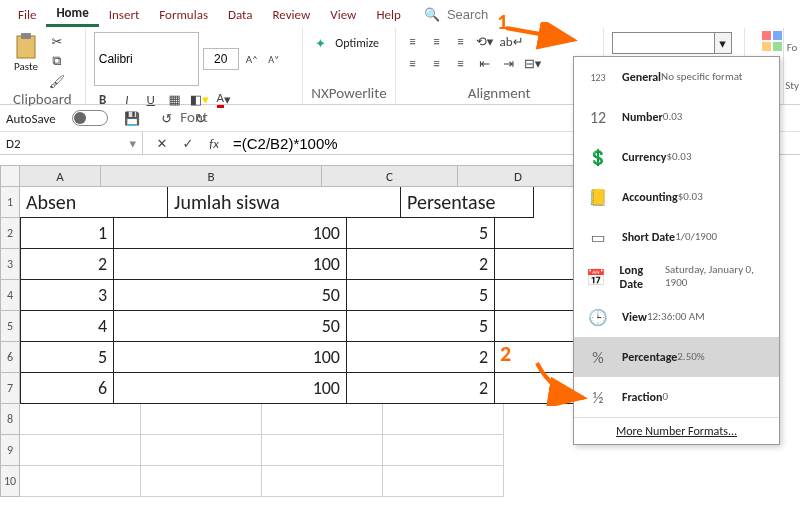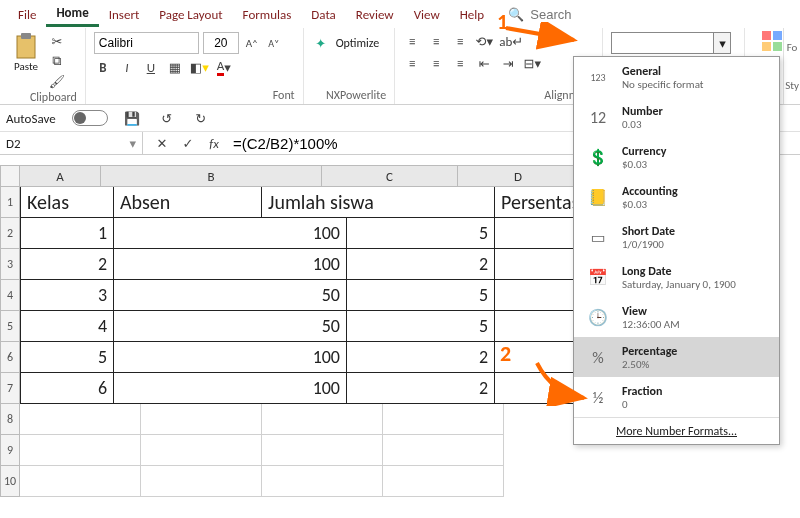--- a/index.html
+++ b/index.html
@@ -3,26 +3,26 @@
 <meta charset="utf-8">
 <style>
 html,body{margin:0;padding:0;font-family:"Segoe UI",Calibri,Arial,sans-serif;font-size:13px;color:#222;background:#fff;width:800px;height:518px;overflow:hidden}
 .tabbar{display:flex;align-items:center;height:28px;background:#fff;padding-left:8px}
 .tab{padding:4px 10px;color:#7f1d1d;cursor:pointer}
 .tab.active{font-weight:600;border-bottom:3px solid #217346;color:#222}
 .search-wrap{display:flex;align-items:center;gap:4px;margin-left:14px;color:#666}
 .search-wrap input{border:none;outline:none;font-size:13px;width:80px}
 .ribbon{display:flex;height:76px;border-bottom:1px solid #d0d0d0;background:#fff}
 .group{display:flex;flex-direction:column;justify-content:space-between;border-right:1px solid #e5e5e5;padding:4px 8px 2px 8px;position:relative}
-.group-label{font-size:12px;color:#666;text-align:right}
+.group-label{font-size:15px;color:#666;text-align:center}
 .clip-area{display:flex;gap:4px;align-items:flex-start}
 .paste{display:flex;flex-direction:column;align-items:center;width:36px;cursor:pointer}
 .small-col{display:flex;flex-direction:column;gap:2px}
 .font-row{display:flex;gap:4px;align-items:center;margin-bottom:4px}
-.font-name{border:1px solid #bbb;height:20px;width:95px;font-size:12px;padding:0 4px}
+.font-name{border:1px solid #bbb;height:20px;width:95px;font-size:12px;padding:16px 4px}
 .font-size{border:1px solid #bbb;height:20px;width:30px;font-size:12px;padding:0 2px;text-align:center}
 .btnrow{display:flex;gap:6px;align-items:center}
 .rbtn{min-width:18px;height:18px;display:flex;align-items:center;justify-content:center;cursor:pointer;color:#444}
 .align-rows{display:flex;flex-direction:column;gap:4px}
 .number-combo{position:relative;border:1px solid #888;height:20px;width:118px;background:#fff;display:flex;align-items:center}
 .number-combo .dd{position:absolute;right:0;top:0;width:16px;height:100%;border-left:1px solid #888;display:flex;align-items:center;justify-content:center;background:#f3f3f3}
 .autosave-row{display:flex;align-items:center;gap:16px;height:26px;padding-left:6px;background:#fff;border-bottom:1px solid #e0e0e0}
 .pill{border:1px solid #888;border-radius:9px;width:34px;height:14px;position:relative}
 .pill::after{content:"";position:absolute;left:1px;top:1px;width:12px;height:12px;border-radius:50%;background:#666}
 .fx-row{display:flex;align-items:center;height:22px;border-bottom:1px solid #ccc;background:#fff}
@@ -38,38 +38,37 @@
 .cell.first{border-left:1px solid #222}
 .cell.hcell{background:#fff;font-size:20px}
 .cell.num{justify-content:flex-end}
 .cA{width:80px}.cB{width:220px}.cC{width:135px}.cD{width:120px}
 .cblank{width:120px;border:1px solid #d0d0d0;border-left:none;border-top:none;height:30px}
 .dropdown{position:absolute;left:573px;top:56px;width:205px;background:#fff;border:1px solid #999;box-shadow:2px 2px 6px rgba(0,0,0,.2);z-index:50}
 .dropdown-scroll{max-height:420px;overflow-y:auto}
 .dd-item{display:flex;gap:10px;padding:6px 10px;align-items:center;cursor:pointer}
 .dd-item.sel{background:#d6d6d6}
 .dd-icon{width:28px;height:28px;display:flex;align-items:center;justify-content:center;color:#666;font-size:16px}
-.dd-text{display:flex;flex-direction:column}
+.dd-text{display:flex;flex-direction:row}
 .dd-name{font-size:12px;font-weight:600;color:#222}
 .dd-sub{font-size:11px;color:#666}
 .dd-footer{border-top:1px solid #ddd;text-align:center;padding:6px;font-size:12px}
 .annot{position:absolute;color:#ff6a00;font-size:22px;font-weight:600;z-index:60}
 .arrow1{position:absolute;left:502px;top:22px;z-index:55}
 .arrow2{position:absolute;left:532px;top:358px;z-index:55}
 .right-edge{position:absolute;right:0;top:28px;width:16px;height:76px;border-left:1px solid #e0e0e0;display:flex;flex-direction:column;align-items:center;justify-content:space-around;font-size:11px;color:#666;background:#fff}
 svg{display:block}
 </style>
 </head>
 <body>
 
 <div class="tabbar">
   <div class="tab">File</div>
   <div class="tab active">Home</div>
   <div class="tab">Insert</div>
-  <div class="tab">Page Layout</div>
   <div class="tab">Formulas</div>
   <div class="tab">Data</div>
   <div class="tab">Review</div>
   <div class="tab">View</div>
   <div class="tab">Help</div>
   <div class="search-wrap">
     <span>🔍</span>
     <input placeholder="Search" style="">
   </div>
 </div>
@@ -201,21 +200,20 @@
   <div class="hdr-row">
     <div class="corner"></div>
     <div class="colhdr cA">A</div>
     <div class="colhdr cB">B</div>
     <div class="colhdr cC">C</div>
     <div class="colhdr cD">D</div>
   </div>
   <div id="rows">
       <div class="hdr-row">
         <div class="rowhdr">1</div>
-        <div class="cell hcell cA first">Kelas</div>
         <div class="cell hcell cC">Absen</div>
         <div class="cell hcell cB">Jumlah siswa</div>
         <div class="cell hcell cD">Persentase</div>
       </div>
       <div class="hdr-row">
         <div class="rowhdr">2</div>
         <div class="cell num cA first">1</div>
         <div class="cell num cB">100</div>
         <div class="cell num cC">5</div>
         <div class="cell num cD"></div>

